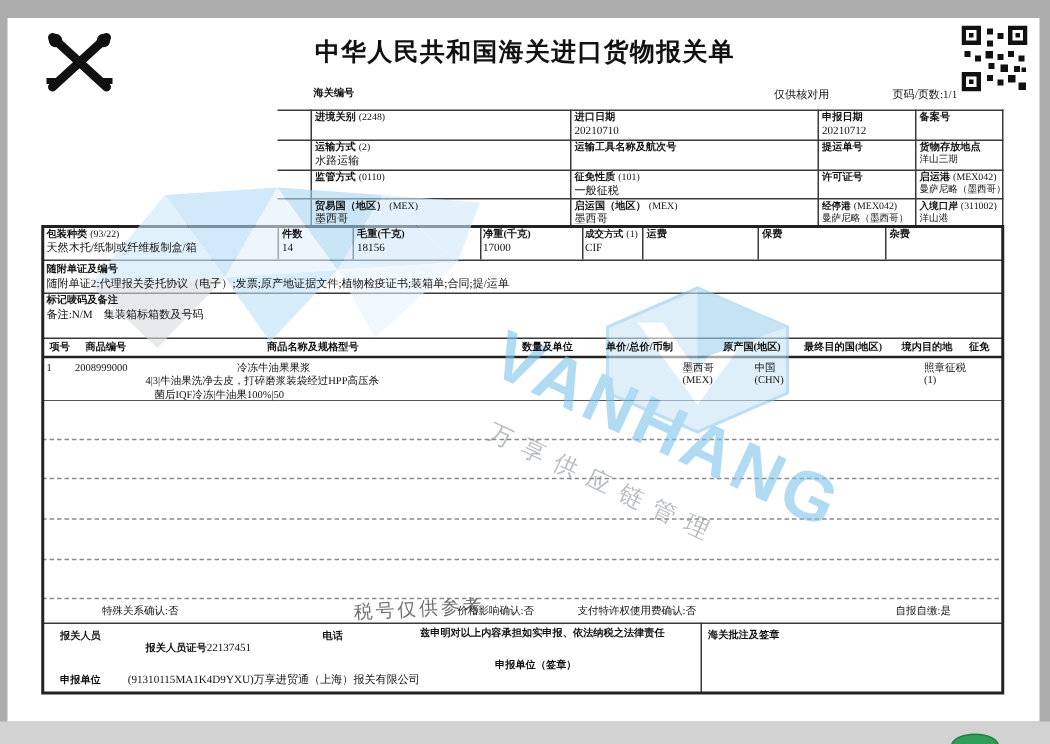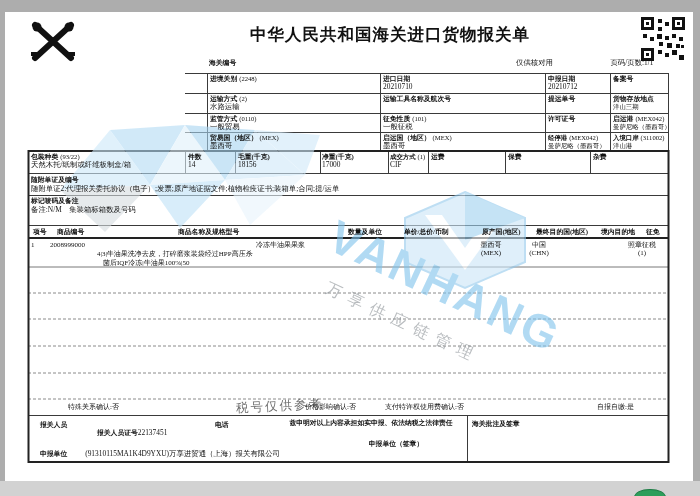--- a/index.html
+++ b/index.html
@@ -6,22 +6,22 @@
   #stage{position:relative;width:700px;height:496px;overflow:hidden;
          font-family:"Liberation Serif","DejaVu Serif",serif;color:#111;}
   #paper{position:absolute;left:5px;top:12px;width:688px;height:469px;background:#fff;}
   #bottom-strip{position:absolute;left:0;top:481px;width:700px;height:15px;background:#d2d2d2;}
   .abs{position:absolute;line-height:1.18;white-space:nowrap;}
   .lab{font-weight:bold;font-size:6.8px;}
   .val{font-size:7.4px;}
   .sm{font-size:6.4px;}
   .code{font-weight:normal;margin-left:2px;font-size:6.6px;}
   .cell .lab,.cell .val{display:block;}
-  .right{text-align:center;}
-  .center{text-align:right;}
+  .right{text-align:left;}
+  .center{text-align:center;}
   #title{font-size:16.5px;font-weight:bold;letter-spacing:1px;}
   .ghead{font-size:6.8px;font-weight:bold;}
   .gtxt{font-size:7px;}
   .conf{font-size:7px;font-weight:normal;}
   .wm-note{font-size:12.5px;color:#6e6e6e;transform:rotate(-3deg);letter-spacing:2px;}
   svg{display:block;}
   .layer{position:absolute;left:0;top:0;}
 </style>
 </head>
 <body>
@@ -163,21 +163,20 @@
   <div class="abs cell" style="left:548px;top:95px;width:60px">
     <span class="lab">提运单号</span>
   </div>
   <div class="abs cell" style="left:613px;top:95px;width:54px">
     <span class="lab">货物存放地点</span>
     <span class="val sm">洋山三期</span>
   </div>
 
   <div class="abs cell" style="left:210px;top:115px;width:168px">
     <span class="lab"><b>监管方式</b><span class="code">(0110)</span></span>
-    <span class="val">一般贸易</span>
   </div>
   <div class="abs cell" style="left:383px;top:115px;width:160px">
     <span class="lab"><b>征免性质</b><span class="code">(101)</span></span>
     <span class="val">一般征税</span>
   </div>
   <div class="abs cell" style="left:548px;top:115px;width:60px">
     <span class="lab">许可证号</span>
   </div>
   <div class="abs cell" style="left:613px;top:115px;width:56px">
     <span class="lab"><b>启运港</b><span class="code">(MEX042)</span></span>

